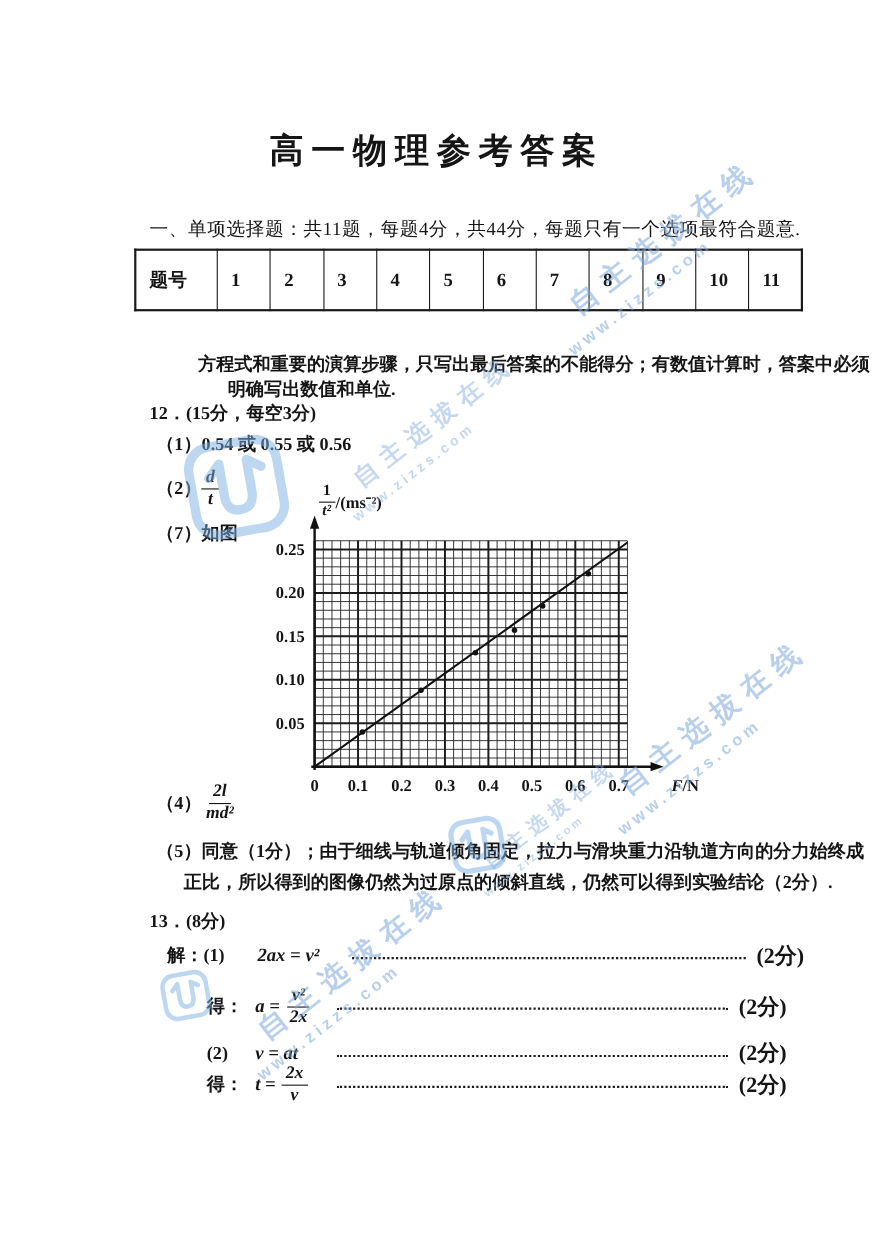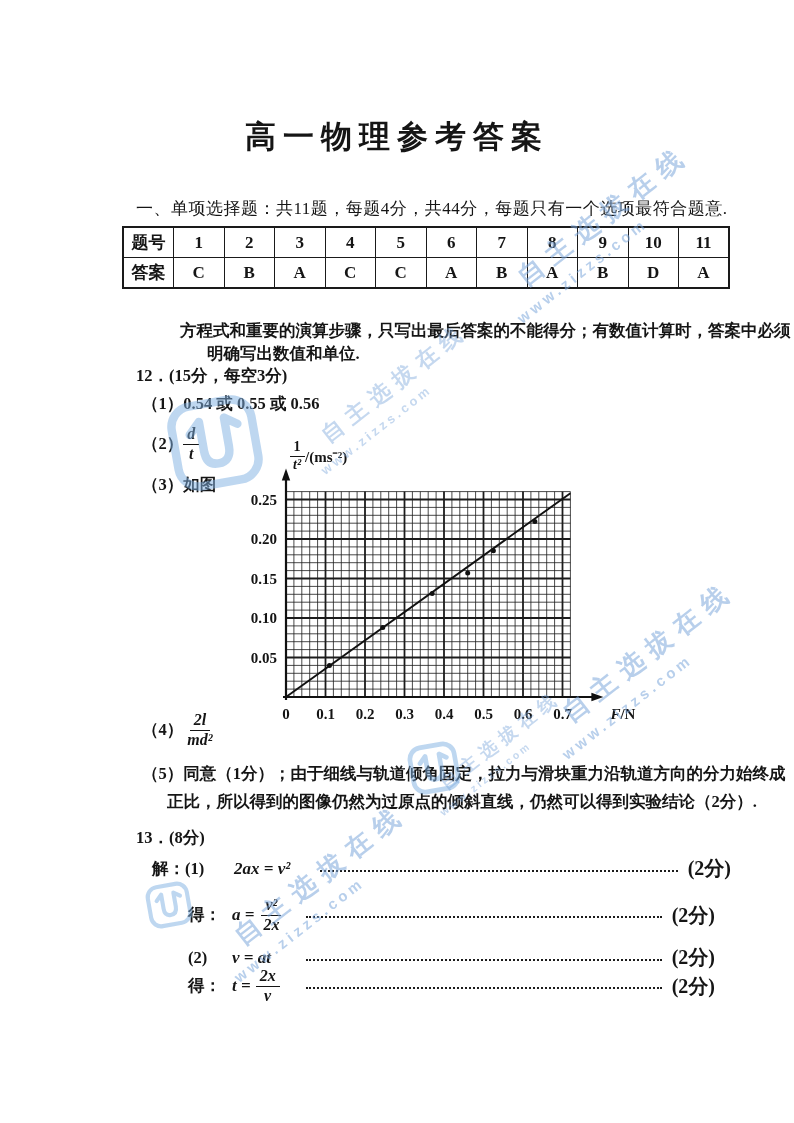--- a/index.html
+++ b/index.html
@@ -6,22 +6,22 @@
   .page{position:relative;width:794px;height:1123px;background:#ffffff;overflow:hidden;
         font-family:"Liberation Serif",serif;color:#151515;}
   .abs{position:absolute;}
   
   .title{font-size:31px;font-weight:700;letter-spacing:7px;text-align:center;
          left:0;width:794px;top:116px;margin:0;}
   .h-line{font-size:17px;font-weight:400;letter-spacing:0.5px;white-space:nowrap;}
   .body-line{font-size:16.5px;font-weight:700;white-space:nowrap;}
   
   table.ans{border-collapse:collapse;table-layout:fixed;width:608px;}
-  table.ans td{border:1.6px solid #1a1a1a;height:29px;text-align:center;
-               font-size:17px;font-weight:700;padding:0;}
+  table.ans td{border:1.6px solid #1a1a1a;height:29px;text-align:left;
+               font-size:17px;font-weight:700;padding:12px;}
   table.ans{border:2.2px solid #1a1a1a;}
   
   .frac{display:inline-flex;flex-direction:column;align-items:center;vertical-align:middle;
         line-height:1.05;font-size:16px;font-weight:700;}
   .frac .num{padding:0 4px 1px 4px;border-bottom:1.6px solid #151515;}
   .frac .den{padding:1px 4px 0 4px;}
   .mi{font-style:italic;}
   .eqrow{display:flex;align-items:center;}
   .eq{font-size:17px;font-weight:700;}
   .dots{flex:1;height:0;border-bottom:2.6px dotted #1b1b1b;margin:0 10px 0 8px;
@@ -70,52 +70,38 @@
         <td>3</td>
         <td>4</td>
         <td>5</td>
         <td>6</td>
         <td>7</td>
         <td>8</td>
         <td>9</td>
         <td>10</td>
         <td>11</td>
       </tr>
-      <tr>
-        <td>答案</td>
-        <td>C</td>
-        <td>B</td>
-        <td>A</td>
-        <td>C</td>
-        <td>C</td>
-        <td>A</td>
-        <td>B</td>
-        <td>A</td>
-        <td>B</td>
-        <td>D</td>
-        <td>A</td>
-      </tr>
     </tbody>
       </table>
 
     <div class="abs body-line" style="left:180px;top:320px;">方程式和重要的演算步骤，只写出最后答案的不能得分；有数值计算时，答案中必须</div>
     <div class="abs body-line" style="left:167px;top:343px;margin-left:40px;">明确写出数值和单位.</div>
 
     <div class="abs body-line" style="left:136px;top:365px;">12．(15分，每空3分)</div>
     <div class="abs body-line" style="left:142px;top:393px;">（1）0.54 或 0.55 或 0.56</div>
 
     <div class="abs eqrow" style="left:142px;top:420px;height:48px;">
       <span class="lbl">（2）</span>
       <span class="frac">
         <span class="num mi">d</span>
         <span class="den mi">t</span>
       </span>
     </div>
 
-    <div class="abs body-line" style="left:142px;top:474px;">（3）如图</div>
+    <div class="abs body-line" style="left:142px;top:474px;">（7）如图</div>
 
     <div class="abs ylabel" style="left:289px;top:440px;">
       <span class="frac" style="font-size:14px;">
         <span class="num">1</span>
         <span class="den mi">t²</span>
       </span>
       <span>/(ms⁻²)</span>
     </div>
 
     <svg id="chart-svg" class="abs" style="left:240px;top:453px;" width="430" height="290">

